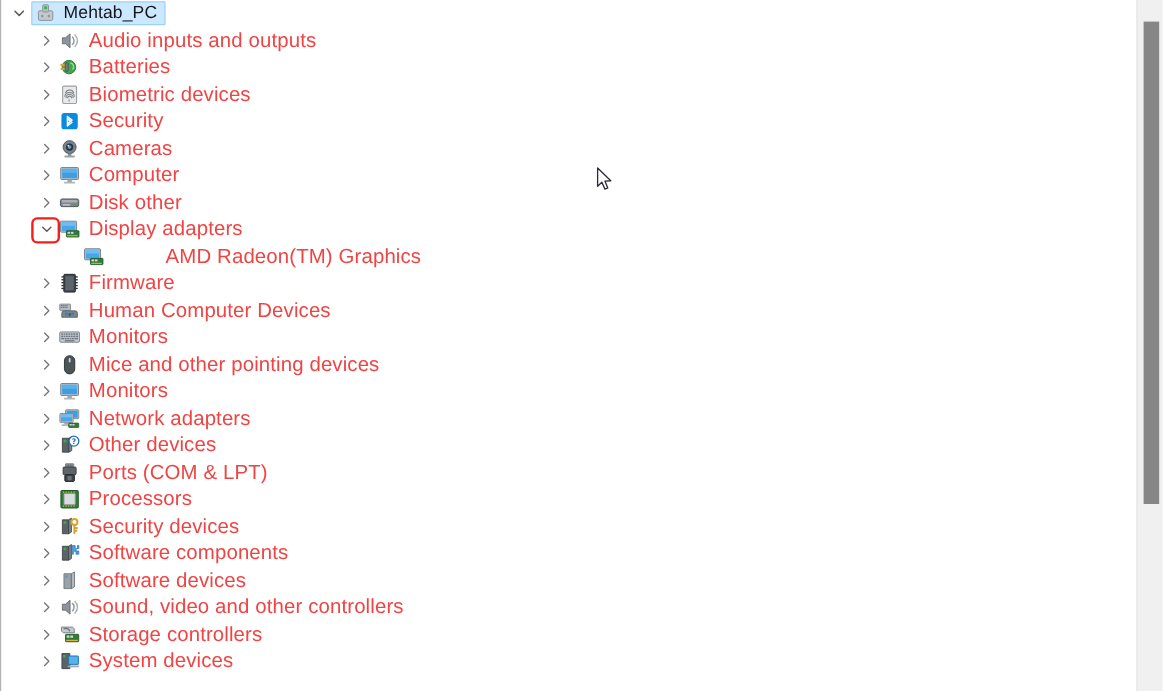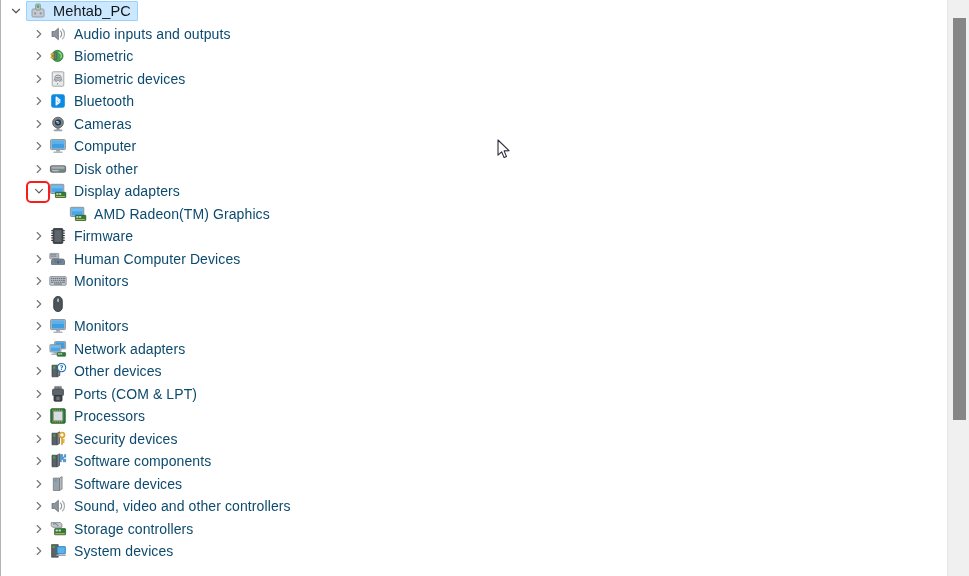--- a/index.html
+++ b/index.html
@@ -53,30 +53,30 @@
   .twisty svg { display:block; }
   .row-icon {
     width: 18px;
     height: 18px;
     flex: 0 0 18px;
     margin-right: 7px;
     position: relative;
   }
   .row-icon svg { display: block; }
   .row-label {
-    font-size: 14px;
-    color: #0c4a6e;
+    font-size: 17px;
+    color: #ef4444;
     line-height: 18px;
     letter-spacing: 0.1px;
   }
 
   
   .lvl0 { padding-left: 7px; }
   .lvl1 { padding-left: 30px; }
-  .lvl2 { padding-left: 68px; }
+  .lvl2 { padding-left: 68px; gap: 44px; }
 
   
   .root-chip {
     display: inline-flex;
     align-items: center;
     background: #cce8ff;
     border: 1px solid #99d1ff;
     border-radius: 1px;
     padding: 0px 6px 0px 2px;
     height: 20px;
@@ -181,21 +181,21 @@
       </span>
       <span class="row-icon">
         <svg width="18" height="18" viewBox="0 0 18 18">
           <path d="M8.5 3.3 a5 5 0 1 1 -0.1 11.2 a5 5 0 0 1 0.1 -11.2 z" fill="#3fa84a" stroke="#2c7a34" stroke-width="0.8"></path>
           <path d="M9.6 5.4 a3.4 3.4 0 0 1 1.9 5.6" fill="none" stroke="#9ed9a3" stroke-width="1.1"></path>
           <rect x="1.5" y="6.2" width="4.6" height="2" rx="0.6" fill="#d8a52e"></rect>
           <rect x="1.5" y="9.4" width="4.6" height="2" rx="0.6" fill="#d8a52e"></rect>
           <rect x="5.3" y="5.2" width="2.6" height="7.4" rx="0.8" fill="#6f767c" stroke="#4a5055" stroke-width="0.6"></rect>
         </svg>
       </span>
-      <span class="row-label">Biometric</span>
+      <span class="row-label">Batteries</span>
     </div>
 
     <div class="tree-row lvl1">
       <span class="twisty">
         <svg width="16" height="16" viewBox="0 0 16 16">
             <path d="M6.2 4.5 L9.7 8 L6.2 11.5" fill="none" stroke="#767676" stroke-width="1.15" stroke-linecap="round" stroke-linejoin="round"></path>
           </svg>
       </span>
       <span class="row-icon">
         <svg width="18" height="18" viewBox="0 0 18 18">
@@ -215,21 +215,21 @@
         <svg width="16" height="16" viewBox="0 0 16 16">
             <path d="M6.2 4.5 L9.7 8 L6.2 11.5" fill="none" stroke="#767676" stroke-width="1.15" stroke-linecap="round" stroke-linejoin="round"></path>
           </svg>
       </span>
       <span class="row-icon">
         <svg width="18" height="18" viewBox="0 0 18 18">
           <rect x="2.2" y="2.2" width="13.6" height="13.6" rx="2.4" fill="#0a8ae0"></rect>
           <path d="M7.2 5.1 L11 8.1 L7.2 11.2 M7.2 12.9 L11 9.9 L7.2 6.9 M7.2 5.1 v7.8" fill="none" stroke="#ffffff" stroke-width="1.25" stroke-linejoin="round" stroke-linecap="round"></path>
         </svg>
       </span>
-      <span class="row-label">Bluetooth</span>
+      <span class="row-label">Security</span>
     </div>
 
     <div class="tree-row lvl1">
       <span class="twisty">
         <svg width="16" height="16" viewBox="0 0 16 16">
             <path d="M6.2 4.5 L9.7 8 L6.2 11.5" fill="none" stroke="#767676" stroke-width="1.15" stroke-linecap="round" stroke-linejoin="round"></path>
           </svg>
       </span>
       <span class="row-icon">
         <svg width="18" height="18" viewBox="0 0 18 18">
@@ -413,20 +413,21 @@
         <svg width="16" height="16" viewBox="0 0 16 16">
             <path d="M6.2 4.5 L9.7 8 L6.2 11.5" fill="none" stroke="#767676" stroke-width="1.15" stroke-linecap="round" stroke-linejoin="round"></path>
           </svg>
       </span>
       <span class="row-icon">
         <svg width="18" height="18" viewBox="0 0 18 18">
           <rect x="4.7" y="1.4" width="8.6" height="15.2" rx="4.3" fill="#4d5459" stroke="#2d3337" stroke-width="0.8"></rect>
           <rect x="8.3" y="3.4" width="1.5" height="3.6" rx="0.7" fill="#cfd4d8"></rect>
         </svg>
       </span>
+      <span class="row-label">Mice and other pointing devices</span>
     </div>
 
     <div class="tree-row lvl1">
       <span class="twisty">
         <svg width="16" height="16" viewBox="0 0 16 16">
             <path d="M6.2 4.5 L9.7 8 L6.2 11.5" fill="none" stroke="#767676" stroke-width="1.15" stroke-linecap="round" stroke-linejoin="round"></path>
           </svg>
       </span>
       <span class="row-icon">
         <svg width="18" height="18" viewBox="0 0 18 18">

